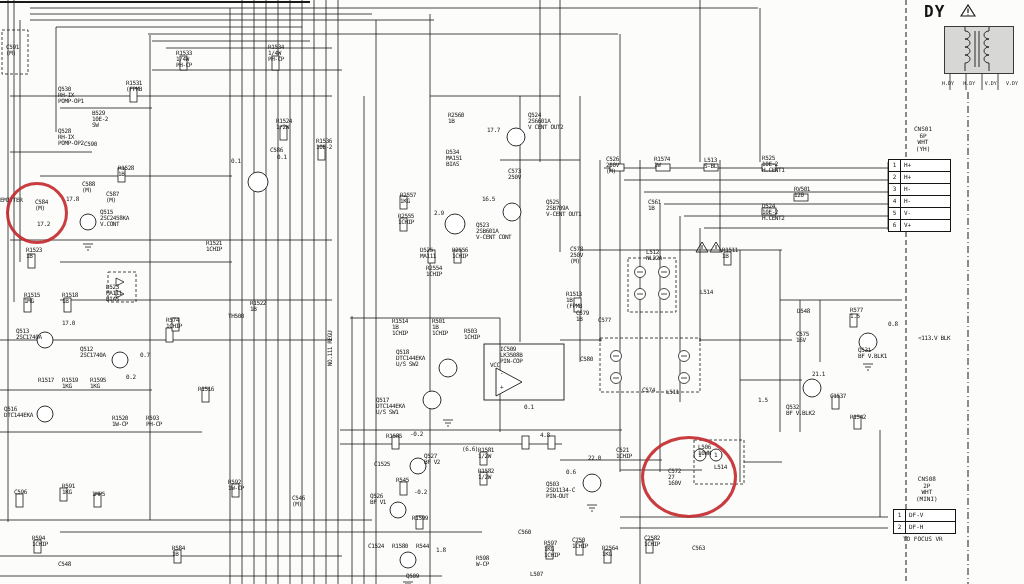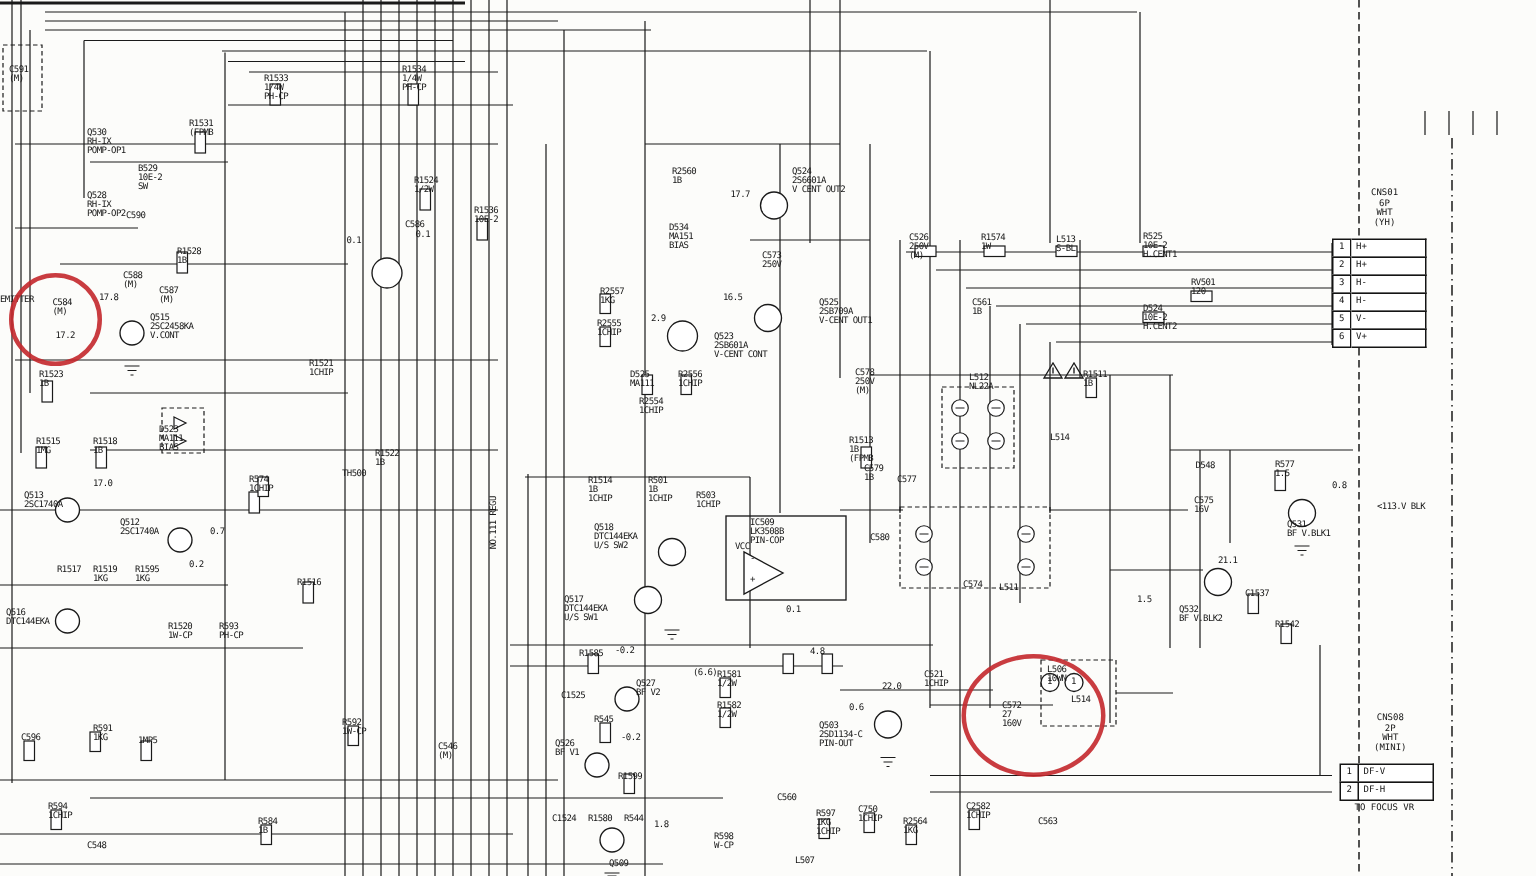--- a/index.html
+++ b/index.html
@@ -156,20 +156,42 @@
       </g>
 
       <path stroke-width="0.8" d="M83 244 H93 M85 247 H91 M87 250 H89
         M443 420 H453 M445 423 H451 M447 426 H449
         M587 505 H597 M589 508 H595 M591 511 H593
         M863 364 H873 M865 367 H871 M867 370 H869
         M403 582 H413 M405 584 H411"></path>
     </g>
   </svg>
 
+  <div class="dy">
+    <div class="dy-title">DY</div>
+    <svg class="dy-warn" width="16" height="14">
+      <path d="M1 12 L8 1 L15 12 Z" fill="none" stroke="#1a1a1a" stroke-width="1.2"></path>
+      <path d="M8 4.5 V9 M8 10.5 V11.5" stroke="#1a1a1a" stroke-width="1.2"></path>
+    </svg>
+    <div class="dy-box">
+      <svg width="66" height="44">
+        <g stroke="#1a1a1a" stroke-width="0.9" fill="none">
+          <path d="M20 4 a5 4 0 0 1 0 8 a5 4 0 0 1 0 8 a5 4 0 0 1 0 8 a5 4 0 0 1 0 8"></path>
+          <path d="M44 4 a5 4 0 0 0 0 8 a5 4 0 0 0 0 8 a5 4 0 0 0 0 8 a5 4 0 0 0 0 8"></path>
+          <path d="M30 4 V40 M34 4 V40 M20 0 V4 M44 0 V4 M20 36 V44 M44 36 V44"></path>
+        </g>
+      </svg>
+    </div>
+    <div class="dy-pins" id="dy-pins">
+        <span>H.DY</span>
+        <span>H.DY</span>
+        <span>V.DY</span>
+        <span>V.DY</span>
+      </div>
+  </div>
 
   <div class="cn" style="left:886px;top:126px;">
     <div class="cn-desc" style="left:28px;top:0;">CNS01
 6P
 WHT
 (YH)</div>
     <div class="cn-table" id="cns01-pins" style="left:2px;top:34px;">
         <div class="cn-row">
           <span class="cn-num">1</span>
           <span class="cn-label">H+</span>

